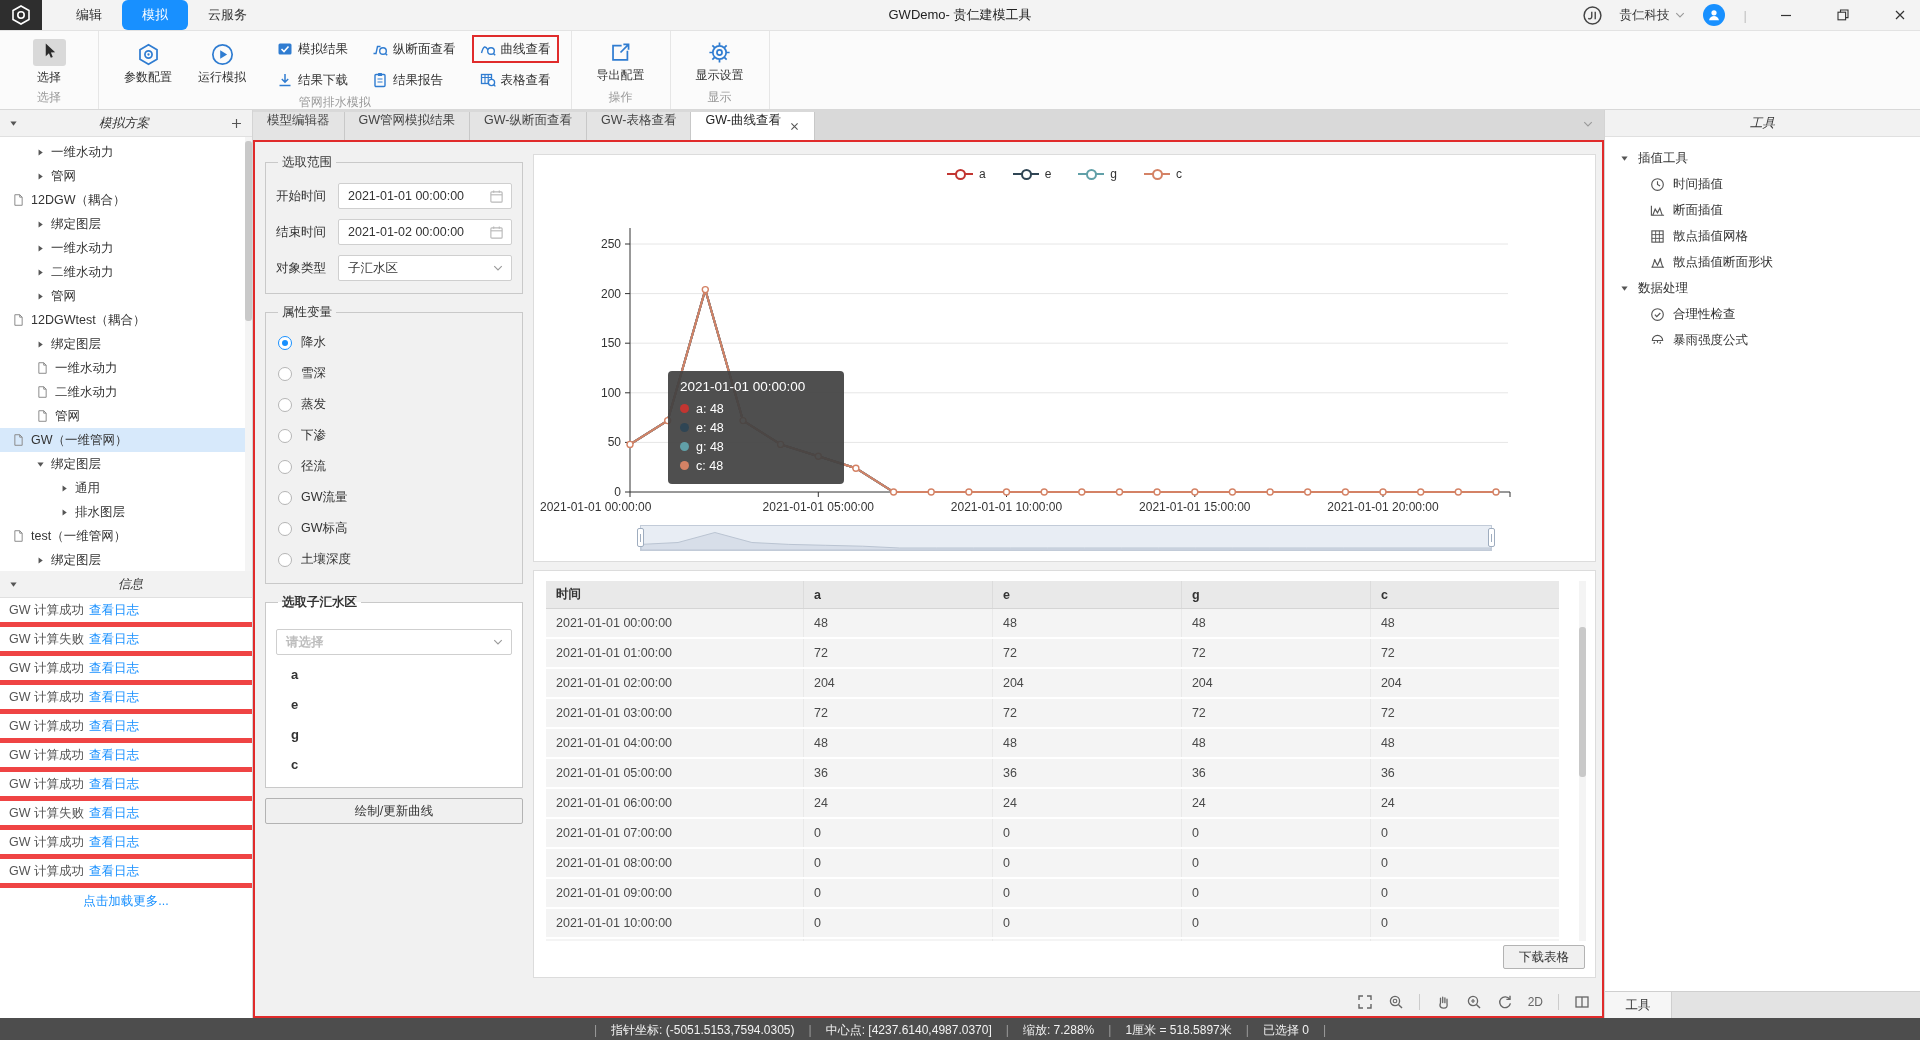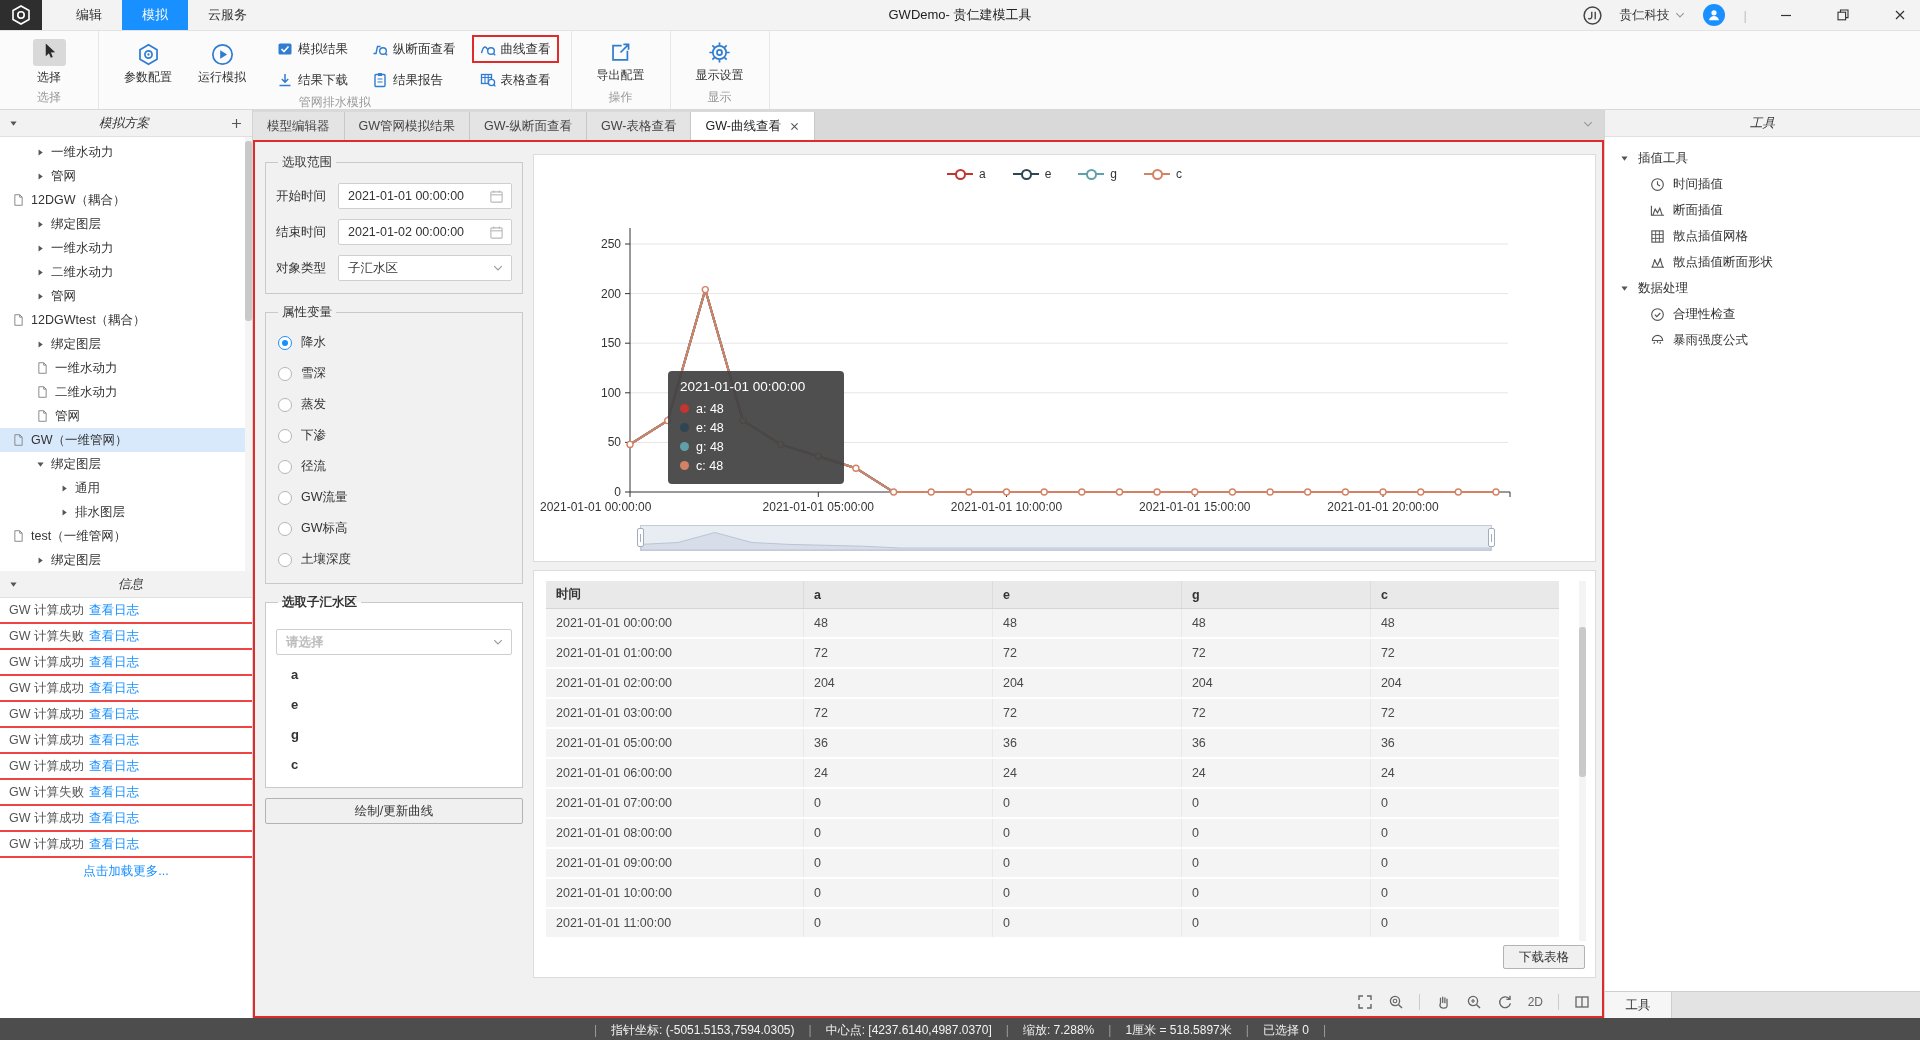--- a/index.html
+++ b/index.html
@@ -5,21 +5,21 @@
   html,body{margin:0;padding:0;}
   body{width:1920px;height:1040px;overflow:hidden;background:#f0f0f0;
        font-family:"Liberation Sans","DejaVu Sans",sans-serif;font-size:12.5px;color:#333;}
   .ic{display:inline-flex;align-items:center;justify-content:center;line-height:0;}
 
   
   .titlebar{height:30px;background:#f3f3f3;border-bottom:1px solid #e3e3e3;display:flex;align-items:stretch;position:relative;}
   .logo{width:42px;background:#2e2e2e;display:flex;align-items:center;justify-content:center;}
   .menus{display:flex;margin-left:14px;}
   .menu{padding:3px 20px;display:flex;align-items:center;font-size:13px;color:#333;}
-  .menu.active{background:#1890ff;color:#fff;}
+  .menu.active{background:#1890ff;color:#fff;border-radius:6px;}
   .win-title{position:absolute;left:0;right:0;top:0;bottom:0;display:flex;align-items:center;justify-content:center;font-size:13px;color:#222;pointer-events:none;}
   .tb-right{margin-left:auto;display:flex;align-items:center;gap:17px;z-index:2;}
   .company{display:flex;align-items:center;gap:4px;font-size:12.5px;color:#333;}
   .avatar{width:22px;height:22px;border-radius:50%;background:#1890ff;display:flex;align-items:center;justify-content:center;}
   .tb-sep{color:#c0c0c0;font-size:13px;padding:0 2px;}
   .winbtn{width:40px;height:30px;display:flex;align-items:center;justify-content:center;}
 
   
   .ribbon{height:78px;background:#fbfbfb;border-bottom:1px solid #d8d8d8;display:flex;}
   .rgroup{display:flex;flex-direction:column;border-right:1px solid #e6e6e6;}
@@ -38,28 +38,28 @@
   
   .sidebar{width:253px;background:#fff;border-right:1px solid #d4d4d4;display:flex;flex-direction:column;box-sizing:border-box;}
   .panel-hdr{height:26px;background:#f2f2f2;border-bottom:1px solid #e0e0e0;display:flex;align-items:center;padding:0 9px;flex:none;font-style:italic;}
   .panel-hdr .ttl{flex:1;text-align:center;color:#333;}
   .tree{height:434px;position:relative;overflow:hidden;padding-top:3px;box-sizing:border-box;flex:none;}
   .tree-row{height:24px;display:flex;align-items:center;gap:6px;color:#333;}
   .tree-row.selected{background:#d7e9fb;}
   .vscroll{position:absolute;right:0;top:0;width:7px;background:#f4f4f4;}
   .vthumb{position:absolute;left:0;width:7px;background:#c9c9c9;border-radius:3px;}
   .info-list{flex:none;}
-  .info-row{height:24px;display:flex;align-items:center;padding:0 9px;border-bottom:2px solid #ef4444;color:#555;}
+  .info-row{height:24px;display:flex;align-items:center;padding:0 9px;border-bottom:5px solid #ef4444;color:#555;}
   .info-row a{color:#1890ff;margin-left:5px;text-decoration:none;}
   .load-more{height:26px;display:flex;align-items:center;justify-content:center;color:#1890ff;}
 
   
   .maincol{width:1351px;display:flex;flex-direction:column;box-sizing:border-box;}
   .tabstrip{height:30px;background:#d9d9d9;display:flex;align-items:flex-end;position:relative;flex:none;}
-  .tab{height:28px;padding:0 14px;display:flex;align-items:center;gap:8px;background:#e4e4e4;border-right:1px solid #c8c8c8;font-size:12.5px;color:#444;}
+  .tab{height:28px;padding:0 14px;display:flex;gap:8px;background:#e4e4e4;border-right:1px solid #c8c8c8;font-size:12.5px;color:#444;}
   .tab.active{background:#fff;color:#222;}
   .tab-overflow{position:absolute;right:10px;top:8px;}
   .main-area{flex:1;position:relative;background:#f1f1f1;border:2px solid #e02b2b;box-sizing:border-box;}
 
   
   .form-panel{position:absolute;left:10px;top:12px;width:258px;}
   fieldset{border:1px solid #c9c9c9;margin:0 0 10px;padding:6px 10px 8px;}
   legend{font-size:12.5px;padding:0 4px;margin-left:2px;color:#333;}
   .frow{display:flex;align-items:center;margin:6px 0 10px;}
   .frow .flabel{width:62px;color:#333;}
@@ -842,20 +842,27 @@
                   <td>204</td>
                 </tr>
                 <tr>
                   <td>2021-01-01 03:00:00</td>
                   <td>72</td>
                   <td>72</td>
                   <td>72</td>
                   <td>72</td>
                 </tr>
                 <tr>
+                  <td>2021-01-01 04:00:00</td>
+                  <td>48</td>
+                  <td>48</td>
+                  <td>48</td>
+                  <td>48</td>
+                </tr>
+                <tr>
                   <td>2021-01-01 05:00:00</td>
                   <td>36</td>
                   <td>36</td>
                   <td>36</td>
                   <td>36</td>
                 </tr>
                 <tr>
                   <td>2021-01-01 06:00:00</td>
                   <td>24</td>
                   <td>24</td>

